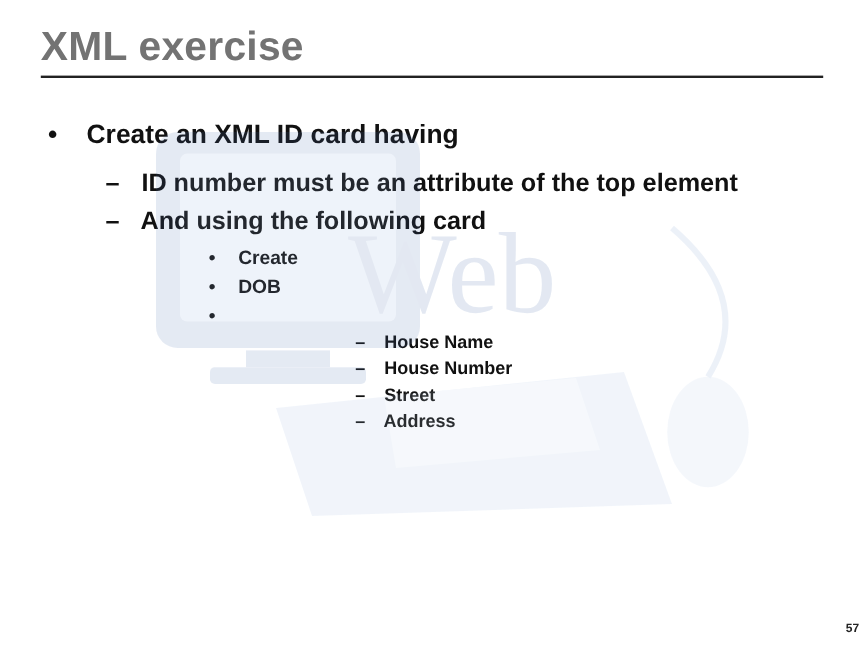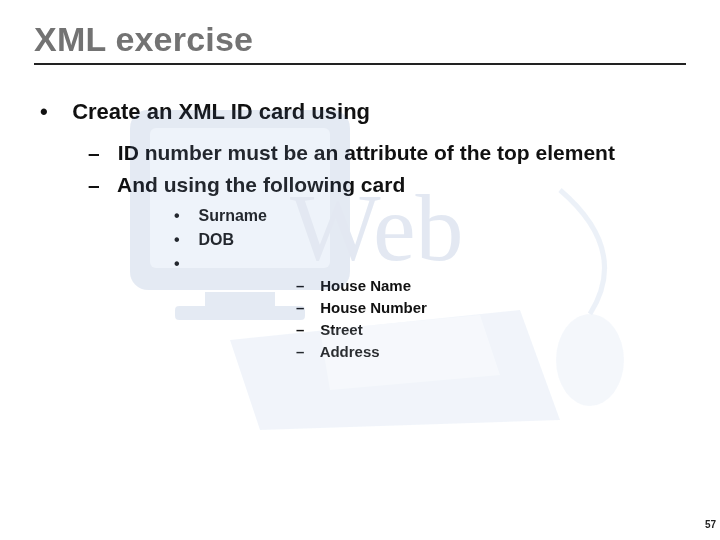--- a/index.html
+++ b/index.html
@@ -122,30 +122,30 @@
       <ellipse cx="590" cy="360" rx="34" ry="46" fill="#b7cbe8"></ellipse>
       <path d="M590 314 Q630 250 560 190" stroke="#7fa0d0" stroke-width="5" fill="none"></path>
     </svg>
   </div>
 
   <div class="title">XML exercise</div>
   <hr class="rule">
 
   <ul class="lvl1">
     <li>
-      <span>Create an XML ID card using</span>
+      <span>Create an XML ID card having</span>
       <ul class="lvl2">
         <li>
           <span>ID number must be an attribute of the top element</span>
         </li>
         <li>
           <span>And using the following card</span>
           <ul class="lvl3">
             <li>
-              <span>Surname</span>
+              <span>Create</span>
             </li>
             <li>
               <span>DOB</span>
             </li>
             <li>
               <ul class="lvl4">
                 <li>
                   <span>House Name</span>
                 </li>
                 <li>

